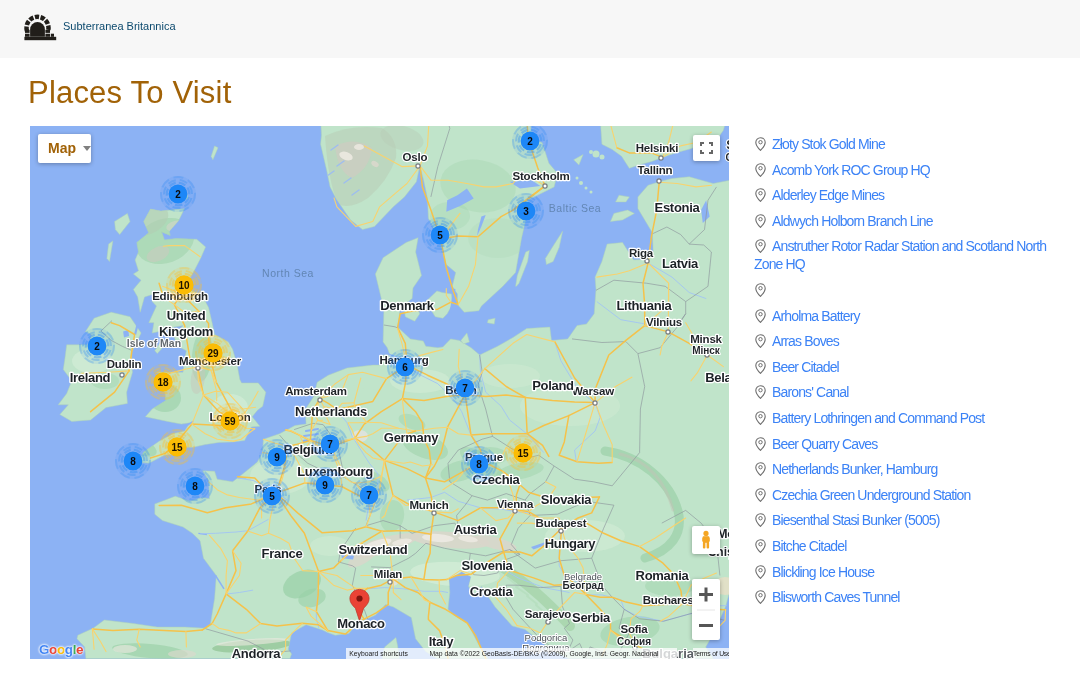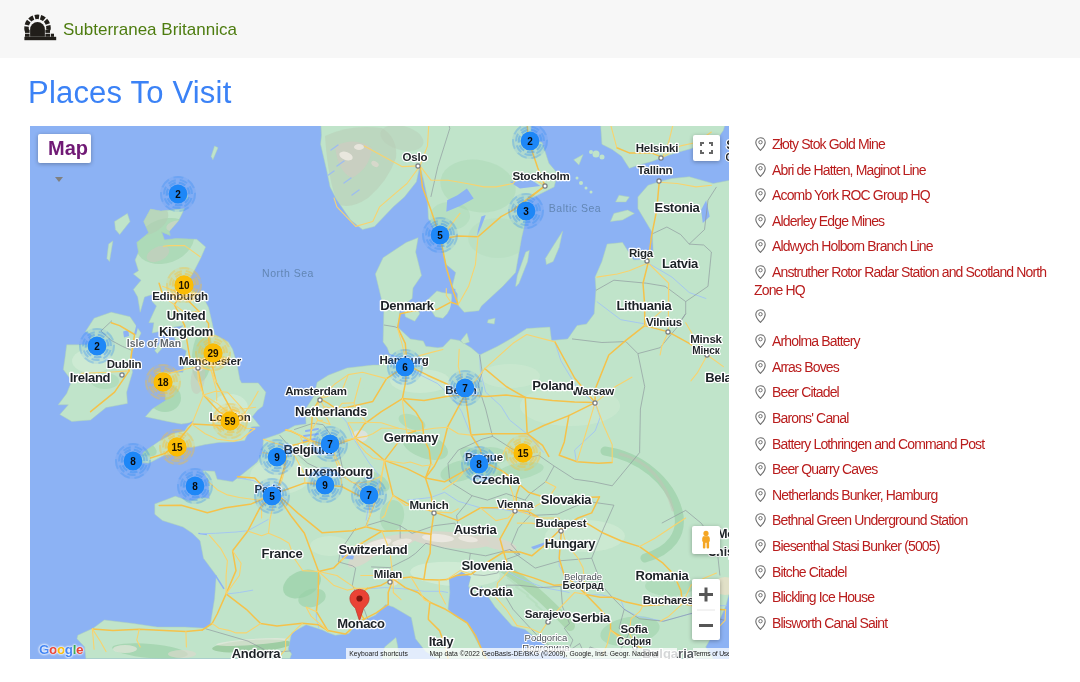--- a/index.html
+++ b/index.html
@@ -1,32 +1,32 @@
 <!DOCTYPE html>
 <html><head><meta charset="utf-8"><style>
 *{margin:0;padding:0;box-sizing:border-box}
 body{font-family:"Liberation Sans",sans-serif;background:#fff}
 .page{position:relative;width:1080px;height:682px;overflow:hidden;background:#fff}
 header{position:absolute;left:0;top:0;width:1080px;height:58px;background:#f7f7f7}
-.brand{position:absolute;left:63px;top:20px;font-size:17px;color:#4d7c0f}
-h1{position:absolute;left:28px;top:75px;font-size:31px;font-weight:normal;color:#3b82f6;letter-spacing:0.2px}
+.brand{position:absolute;left:63px;top:20px;font-size:11px;color:#0c4a6e}
+h1{position:absolute;left:28px;top:75px;font-size:31px;font-weight:normal;color:#a16207;letter-spacing:0.2px}
 .map{position:absolute;left:30px;top:126px;width:699px;height:533px;overflow:hidden;background:#8cb2f4}
 .ctl{position:absolute;background:#fff;border-radius:2px;box-shadow:0 1px 4px rgba(0,0,0,.3)}
-.mapbtn{left:8px;top:8px;width:53px;height:29px;font-size:20px;font-weight:bold;color:#701a75;line-height:29px;text-align:left;padding-left:10px}
+.mapbtn{left:8px;top:8px;width:53px;height:29px;font-size:14px;font-weight:bold;color:#a16207;line-height:29px;text-align:left;padding-left:10px}
 .mapbtn .caret{display:inline-block;width:0;height:0;border-left:4px solid transparent;border-right:4px solid transparent;border-top:5px solid #808080;margin-left:7px;vertical-align:2px}
 .fs{left:663px;top:9px;width:27px;height:26px}
 .peg{left:662px;top:400px;width:28px;height:28px}
 .zoom{left:662px;top:453px;width:28px;height:61px}
 .glogo{position:absolute;left:9px;top:516px;font-size:13.5px;font-weight:bold;letter-spacing:-0.4px;text-shadow:0 0 2px #fff,0 0 2px #fff,0 0 3px #fff}
 .attr{position:absolute;top:522px;height:11px;background:rgba(255,255,255,.75);font-size:6.8px;color:#1a1a1a;line-height:11px;white-space:nowrap;overflow:hidden}
 .list{position:absolute;left:754px;top:126px;width:322px;height:532px;overflow:hidden}
 .list ul{list-style:none;padding-top:9px}
 .list li{font-size:14px;line-height:18px;margin-bottom:7.6px;letter-spacing:-0.85px;color:#2e74d0}
 .list li svg{vertical-align:-2px;margin:0 6px 0 1px}
-.list a{color:#b91c1c;text-decoration:none}
+.list a{color:#3b82f6;text-decoration:none}
 </style></head><body>
 <div class="page">
 <header>
 <svg width="36" height="32" viewBox="0 0 36 32" style="position:absolute;left:21px;top:10px">
 <g fill="#211e1a">
 <path d="M9.1,26.8 L9.1,19.5 A7.4,7.4 0 0 1 23.9,19.5 L23.9,26.8 Z"></path>
 <path d="M5.9,20.8 A11,11 0 1 1 27.1,20.8" fill="none" stroke="#211e1a" stroke-width="4.5" stroke-dasharray="4.3,1.5"></path>
 <rect x="4.0" y="19.8" width="4.6" height="3.1"></rect>
           <rect x="4.0" y="23.7" width="4.6" height="3.1"></rect>
 <rect x="24.4" y="19.8" width="4.6" height="3.1"></rect>
@@ -723,24 +723,20 @@
 </div>
 <div class="list">
       <ul>
 <li><svg width="11" height="14" viewBox="0 0 11 14">
             <path d="M5.5,0.7 C2.9,0.7 0.8,2.8 0.8,5.4 C0.8,8.6 5.5,13.4 5.5,13.4 C5.5,13.4 10.2,8.6 10.2,5.4 C10.2,2.8 8.1,0.7 5.5,0.7 Z" fill="none" stroke="#6e6e6e" stroke-width="1.1"></path>
             <circle cx="5.5" cy="5.2" r="1.7" fill="none" stroke="#6e6e6e" stroke-width="1"></circle>
           </svg><a href="#">Złoty Stok Gold Mine</a></li>
 <li><svg width="11" height="14" viewBox="0 0 11 14">
             <path d="M5.5,0.7 C2.9,0.7 0.8,2.8 0.8,5.4 C0.8,8.6 5.5,13.4 5.5,13.4 C5.5,13.4 10.2,8.6 10.2,5.4 C10.2,2.8 8.1,0.7 5.5,0.7 Z" fill="none" stroke="#6e6e6e" stroke-width="1.1"></path>
             <circle cx="5.5" cy="5.2" r="1.7" fill="none" stroke="#6e6e6e" stroke-width="1"></circle>
-          </svg><a href="#">Abri de Hatten, Maginot Line</a></li>
-<li><svg width="11" height="14" viewBox="0 0 11 14">
-            <path d="M5.5,0.7 C2.9,0.7 0.8,2.8 0.8,5.4 C0.8,8.6 5.5,13.4 5.5,13.4 C5.5,13.4 10.2,8.6 10.2,5.4 C10.2,2.8 8.1,0.7 5.5,0.7 Z" fill="none" stroke="#6e6e6e" stroke-width="1.1"></path>
-            <circle cx="5.5" cy="5.2" r="1.7" fill="none" stroke="#6e6e6e" stroke-width="1"></circle>
           </svg><a href="#">Acomb York ROC Group HQ</a></li>
 <li><svg width="11" height="14" viewBox="0 0 11 14">
             <path d="M5.5,0.7 C2.9,0.7 0.8,2.8 0.8,5.4 C0.8,8.6 5.5,13.4 5.5,13.4 C5.5,13.4 10.2,8.6 10.2,5.4 C10.2,2.8 8.1,0.7 5.5,0.7 Z" fill="none" stroke="#6e6e6e" stroke-width="1.1"></path>
             <circle cx="5.5" cy="5.2" r="1.7" fill="none" stroke="#6e6e6e" stroke-width="1"></circle>
           </svg><a href="#">Alderley Edge Mines</a></li>
 <li><svg width="11" height="14" viewBox="0 0 11 14">
             <path d="M5.5,0.7 C2.9,0.7 0.8,2.8 0.8,5.4 C0.8,8.6 5.5,13.4 5.5,13.4 C5.5,13.4 10.2,8.6 10.2,5.4 C10.2,2.8 8.1,0.7 5.5,0.7 Z" fill="none" stroke="#6e6e6e" stroke-width="1.1"></path>
             <circle cx="5.5" cy="5.2" r="1.7" fill="none" stroke="#6e6e6e" stroke-width="1"></circle>
           </svg><a href="#">Aldwych Holborn Branch Line</a></li>
 <li><svg width="11" height="14" viewBox="0 0 11 14">
@@ -775,31 +771,31 @@
             <path d="M5.5,0.7 C2.9,0.7 0.8,2.8 0.8,5.4 C0.8,8.6 5.5,13.4 5.5,13.4 C5.5,13.4 10.2,8.6 10.2,5.4 C10.2,2.8 8.1,0.7 5.5,0.7 Z" fill="none" stroke="#6e6e6e" stroke-width="1.1"></path>
             <circle cx="5.5" cy="5.2" r="1.7" fill="none" stroke="#6e6e6e" stroke-width="1"></circle>
           </svg><a href="#">Beer Quarry Caves</a></li>
 <li><svg width="11" height="14" viewBox="0 0 11 14">
             <path d="M5.5,0.7 C2.9,0.7 0.8,2.8 0.8,5.4 C0.8,8.6 5.5,13.4 5.5,13.4 C5.5,13.4 10.2,8.6 10.2,5.4 C10.2,2.8 8.1,0.7 5.5,0.7 Z" fill="none" stroke="#6e6e6e" stroke-width="1.1"></path>
             <circle cx="5.5" cy="5.2" r="1.7" fill="none" stroke="#6e6e6e" stroke-width="1"></circle>
           </svg><a href="#">Netherlands Bunker, Hamburg</a></li>
 <li><svg width="11" height="14" viewBox="0 0 11 14">
             <path d="M5.5,0.7 C2.9,0.7 0.8,2.8 0.8,5.4 C0.8,8.6 5.5,13.4 5.5,13.4 C5.5,13.4 10.2,8.6 10.2,5.4 C10.2,2.8 8.1,0.7 5.5,0.7 Z" fill="none" stroke="#6e6e6e" stroke-width="1.1"></path>
             <circle cx="5.5" cy="5.2" r="1.7" fill="none" stroke="#6e6e6e" stroke-width="1"></circle>
-          </svg><a href="#">Bethnal Green Underground Station</a></li>
+          </svg><a href="#">Czechia Green Underground Station</a></li>
 <li><svg width="11" height="14" viewBox="0 0 11 14">
             <path d="M5.5,0.7 C2.9,0.7 0.8,2.8 0.8,5.4 C0.8,8.6 5.5,13.4 5.5,13.4 C5.5,13.4 10.2,8.6 10.2,5.4 C10.2,2.8 8.1,0.7 5.5,0.7 Z" fill="none" stroke="#6e6e6e" stroke-width="1.1"></path>
             <circle cx="5.5" cy="5.2" r="1.7" fill="none" stroke="#6e6e6e" stroke-width="1"></circle>
           </svg><a href="#">Biesenthal Stasi Bunker (5005)</a></li>
 <li><svg width="11" height="14" viewBox="0 0 11 14">
             <path d="M5.5,0.7 C2.9,0.7 0.8,2.8 0.8,5.4 C0.8,8.6 5.5,13.4 5.5,13.4 C5.5,13.4 10.2,8.6 10.2,5.4 C10.2,2.8 8.1,0.7 5.5,0.7 Z" fill="none" stroke="#6e6e6e" stroke-width="1.1"></path>
             <circle cx="5.5" cy="5.2" r="1.7" fill="none" stroke="#6e6e6e" stroke-width="1"></circle>
           </svg><a href="#">Bitche Citadel</a></li>
 <li><svg width="11" height="14" viewBox="0 0 11 14">
             <path d="M5.5,0.7 C2.9,0.7 0.8,2.8 0.8,5.4 C0.8,8.6 5.5,13.4 5.5,13.4 C5.5,13.4 10.2,8.6 10.2,5.4 C10.2,2.8 8.1,0.7 5.5,0.7 Z" fill="none" stroke="#6e6e6e" stroke-width="1.1"></path>
             <circle cx="5.5" cy="5.2" r="1.7" fill="none" stroke="#6e6e6e" stroke-width="1"></circle>
           </svg><a href="#">Blickling Ice House</a></li>
 <li><svg width="11" height="14" viewBox="0 0 11 14">
             <path d="M5.5,0.7 C2.9,0.7 0.8,2.8 0.8,5.4 C0.8,8.6 5.5,13.4 5.5,13.4 C5.5,13.4 10.2,8.6 10.2,5.4 C10.2,2.8 8.1,0.7 5.5,0.7 Z" fill="none" stroke="#6e6e6e" stroke-width="1.1"></path>
             <circle cx="5.5" cy="5.2" r="1.7" fill="none" stroke="#6e6e6e" stroke-width="1"></circle>
-          </svg><a href="#">Blisworth Canal Saint</a></li>
+          </svg><a href="#">Blisworth Caves Tunnel</a></li>
 </ul>
     </div>
 </div>
 </body></html>

